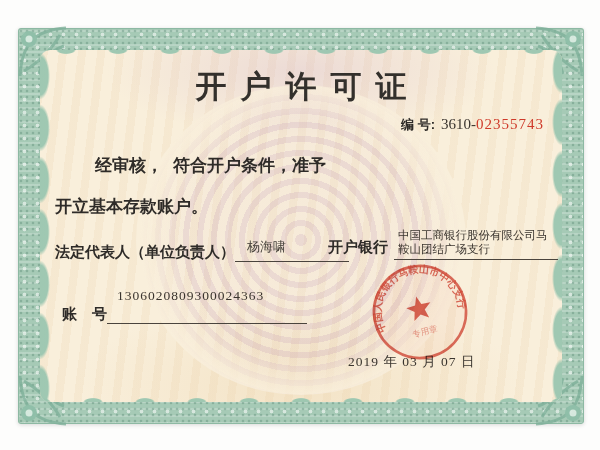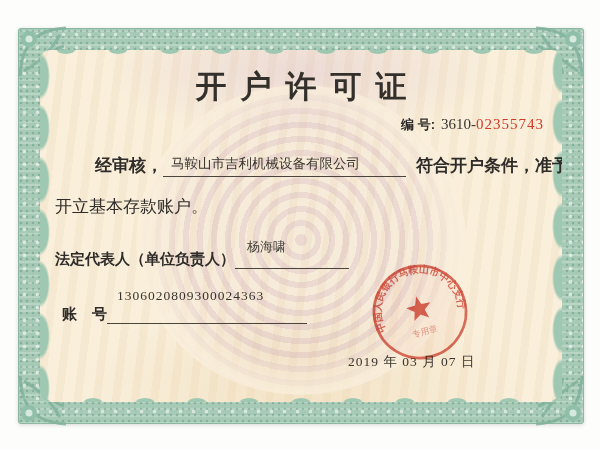--- a/index.html
+++ b/index.html
@@ -72,25 +72,25 @@
   .row-approval .val{font-weight:normal;font-size:15px;margin-left:16px;letter-spacing:1px;color:#3a342e;}
   .row-serial{position:absolute;right:18px;top:66px;font-size:13px;font-weight:bold;}
   .row-serial .pfx{font-weight:normal;font-size:15px;margin-left:6px;color:#3a342e;}
   .row-serial .red{font-weight:normal;font-size:15px;letter-spacing:1px;color:#cf3a2a;}
 
   .para1{position:absolute;left:55px;top:104px;display:flex;align-items:flex-end;white-space:nowrap;}
   .para1 .lead,.para1 .tail{font-size:17px;font-weight:bold;color:#2e2b28;}
   .para1 .tail{margin-left:10px;}
   .ul{border-bottom:1.5px solid #4a443d;display:inline-block;}
   .company{width:235px;font-size:13.5px;padding:0 0 3px 8px;color:#3a342e;}
-  .para2{position:absolute;left:15px;top:145px;font-size:17px;font-weight:normal;color:#2e2b28;}
+  .para2{position:absolute;left:15px;top:145px;font-size:17px;font-weight:bold;color:#2e2b28;}
 
   .legalrow{position:absolute;left:15px;top:188px;display:flex;align-items:flex-end;}
   .lbl15{font-size:15px;font-weight:bold;white-space:nowrap;color:#2e2b28;}
-  .name{width:102px;font-size:13px;padding:0 0 12px 12px;color:#45403a;}
+  .name{width:102px;font-size:13px;padding:0 0 5px 12px;color:#45403a;}
   .bankrow{position:absolute;left:288px;top:178px;display:flex;align-items:flex-end;}
   .bankrow .lbl15{margin-bottom:3px;}
   .bank{width:160px;font-size:11.5px;line-height:1.25;padding:0 0 2px 4px;margin-left:6px;color:#3a342e;}
 
   .acctrow{position:absolute;left:22px;top:238px;display:flex;align-items:flex-end;}
   .acct{width:190px;font-size:13.5px;letter-spacing:1px;padding:0 0 19px 10px;color:#3a342e;}
 
   .issuer{position:absolute;left:316px;top:280px;font-size:13px;font-weight:bold;color:#3a352f;}
   .date{position:absolute;left:308px;top:303px;font-size:13.5px;letter-spacing:1px;color:#3a352f;}
 
@@ -135,30 +135,33 @@
 
       <div class="title">开户许可证</div>
 
 
       <div class="row-serial">
         <span>编 号:</span><span class="pfx serif">3610-</span><span class="red serif">02355743</span>
       </div>
 
       <div class="para1">
         <span class="lead">经审核，</span>
-        <span class="ul company serif">马鞍山市吉利机械设备有限公司</span>
         <span class="tail">符合开户条件，准予</span>
       </div>
       <div class="para2">开立基本存款账户。</div>
 
       <div class="legalrow">
         <span class="lbl15">法定代表人（单位负责人）</span>
         <span class="ul name serif">杨海啸</span>
       </div>
 
+      <div class="bankrow">
+        <span class="lbl15">开户银行</span>
+        <span class="ul bank serif">中国工商银行股份有限公司马鞍山团结广场支行</span>
+      </div>
 
       <div class="acctrow">
         <span class="lbl15">账　号</span>
         <span class="ul acct serif">1306020809300024363</span>
       </div>
 
       <div class="date serif">2019 年 03 月 07 日</div>
 
       <svg class="seal" viewBox="0 0 100 100">
         <defs>

